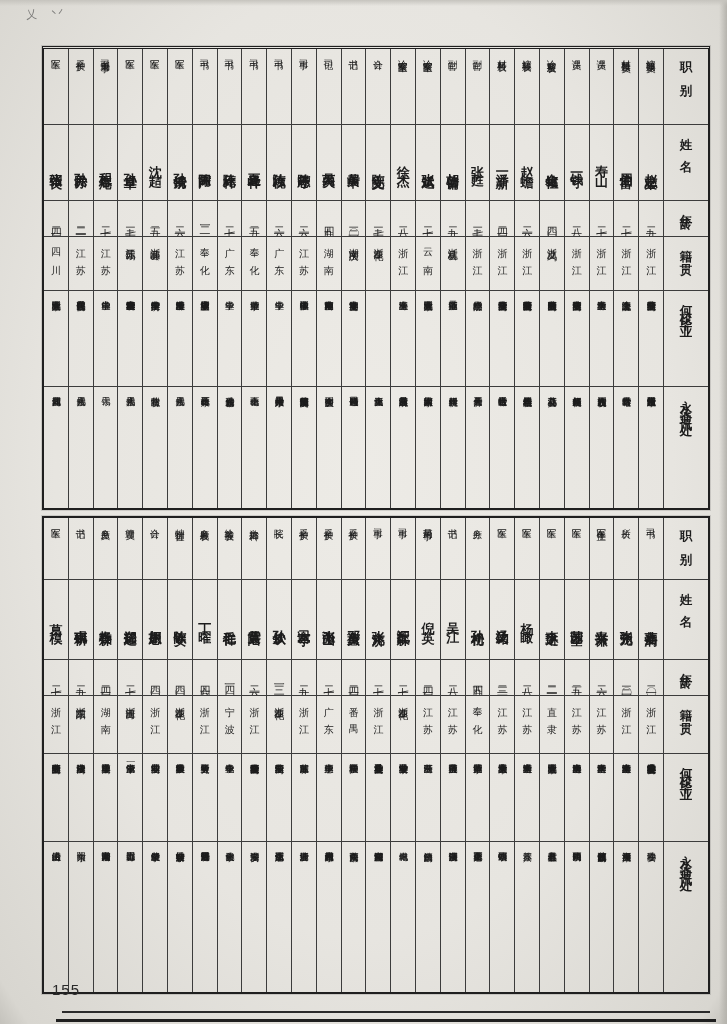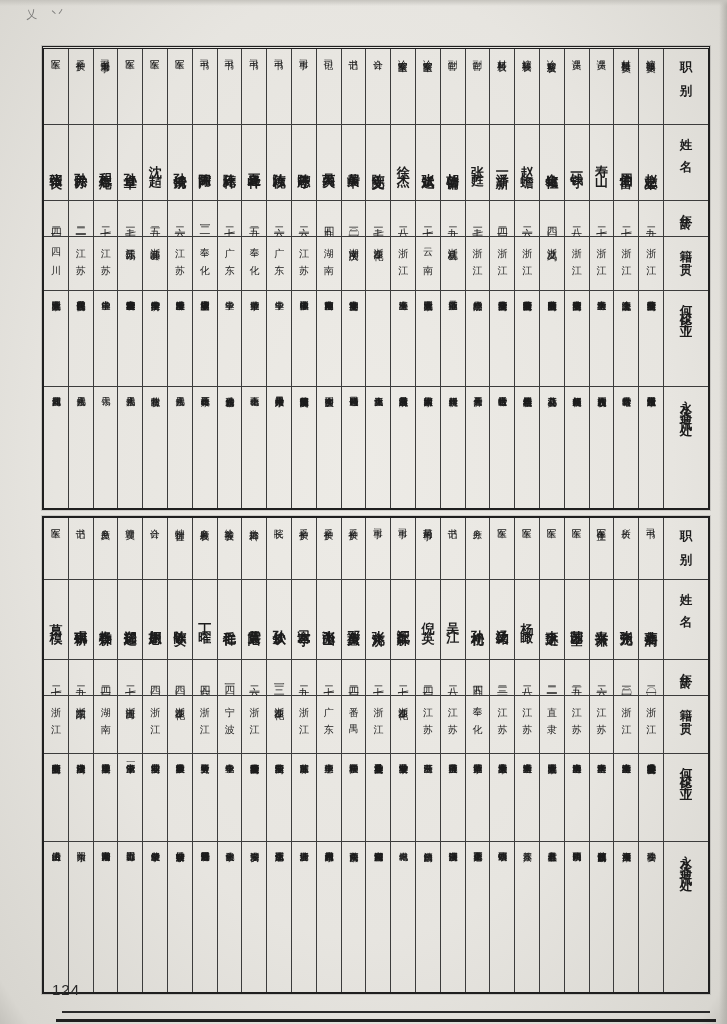--- a/index.html
+++ b/index.html
@@ -1118,15 +1118,15 @@
       </div>
       <div class="cell c-school" style="height: 88px;">
         <span class="vtext">浙江公立医药专门学校毕业</span>
       </div>
       <div class="cell c-address">
         <span class="vtext">温岭温岭街上洪</span>
       </div>
     </div>
   </div>
 
-<div class="page-number">124</div>
+<div class="page-number">155</div>
 <div class="next-table-line1"></div>
 <div class="next-table-line2"></div>
 
 </body></html>

